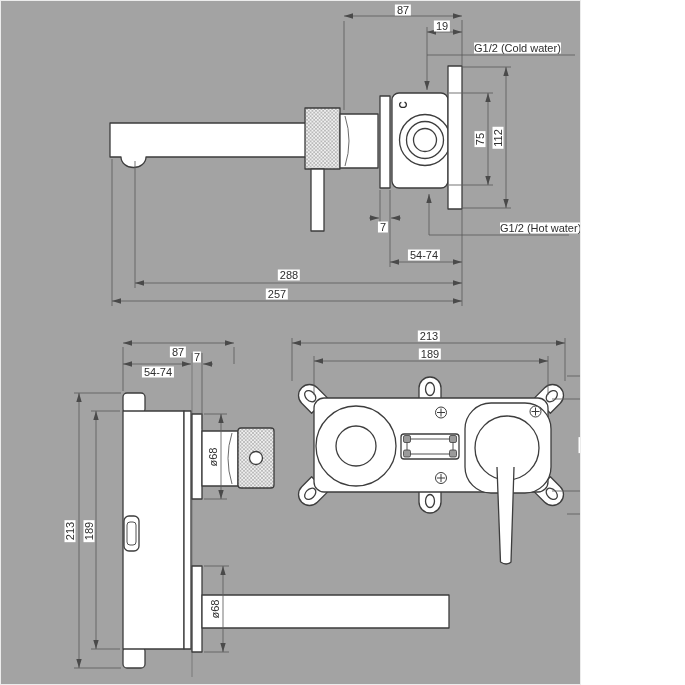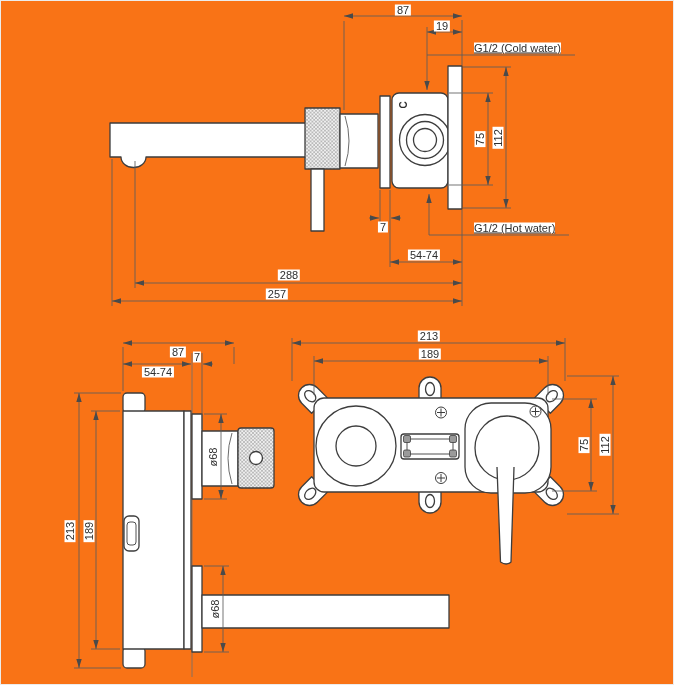--- a/index.html
+++ b/index.html
@@ -1,28 +1,28 @@
 <!DOCTYPE html>
 <html><head>
 <meta charset="utf-8">
 <style>
   html,body{margin:0;padding:0;background:#fff;}
   .canvas{
-    position:relative;width:674px;height:685px;background:#f97316;
+    position:relative;width:581px;height:685px;background:#a3a3a3;
     border:1px solid #ececec;box-sizing:border-box;overflow:hidden;
     font-family:"Liberation Sans", sans-serif;
   }
   .canvas svg{position:absolute;left:0;top:0;}
   .lbl{
     position:absolute;font-size:11px;line-height:1;color:#2e2e2e;
     background:#fff;padding:0 2px;white-space:nowrap;
     transform:translate(-50%,-50%);
   }
   .lbl.rot{transform:translate(-50%,-50%) rotate(-90deg);}
-  .lbl.anchor-left{transform:translate(0,-50%);padding:0;text-decoration:underline;}
+  .lbl.anchor-left{transform:translate(0,-50%);padding:0;}
   .lbl.mark{font-weight:bold;font-size:10px;}
 </style>
 </head>
 <body>
 
 <div class="canvas">
 
 <svg width="685" height="685" viewBox="0 0 685 685">
   <defs>
     <marker id="arr" markerUnits="userSpaceOnUse" markerWidth="10" markerHeight="7" refX="9" refY="3" orient="auto-start-reverse">
@@ -204,21 +204,21 @@
     <line x1="590" y1="398" x2="590" y2="490" marker-start="url(#arr)" marker-end="url(#arr)"></line>
     <line x1="566" y1="375" x2="618" y2="375"></line>
     <line x1="566" y1="513" x2="618" y2="513"></line>
     <line x1="612" y1="375" x2="612" y2="513" marker-start="url(#arr)" marker-end="url(#arr)"></line>
   </g>
 </svg>
 
 <div class="lbl" style="left:402px;top:9px">87</div>
 <div class="lbl" style="left:441px;top:25px">19</div>
 <div class="lbl anchor-left" style="left:473px;top:47px">G1/2 (Cold water)</div>
-<div class="lbl anchor-left" style="left:473px;top:227px">G1/2 (Hot water)</div>
+<div class="lbl anchor-left" style="left:499px;top:227px">G1/2 (Hot water)</div>
 <div class="lbl rot" style="left:479px;top:138px">75</div>
 <div class="lbl rot" style="left:497px;top:137px">112</div>
 <div class="lbl" style="left:382px;top:226px">7</div>
 <div class="lbl" style="left:423px;top:254px">54-74</div>
 <div class="lbl" style="left:288px;top:274px">288</div>
 <div class="lbl" style="left:276px;top:293px">257</div>
 <div class="lbl rot mark" style="left:403px;top:104px;background:transparent">C</div>
 
 <div class="lbl" style="left:177px;top:351px">87</div>
 <div class="lbl" style="left:196px;top:356px;padding:0 1px">7</div>

